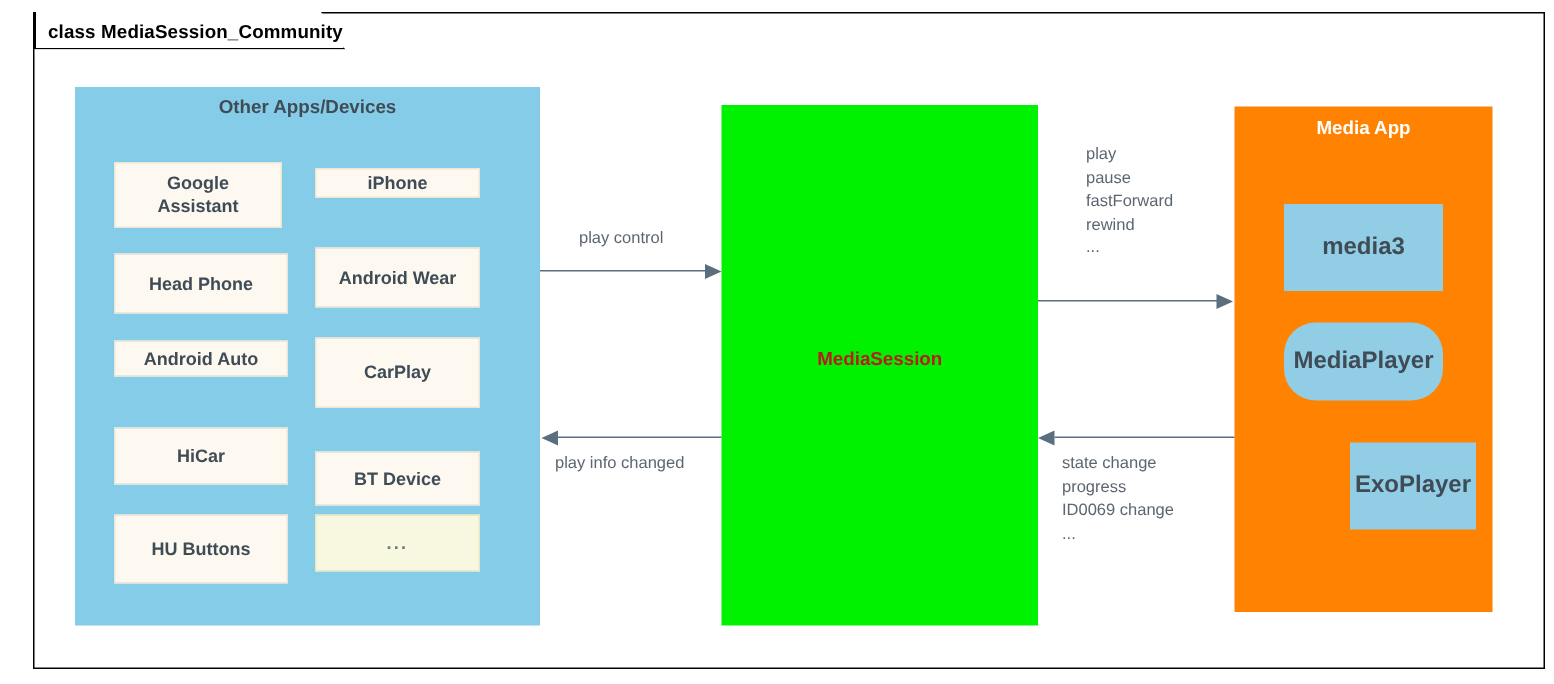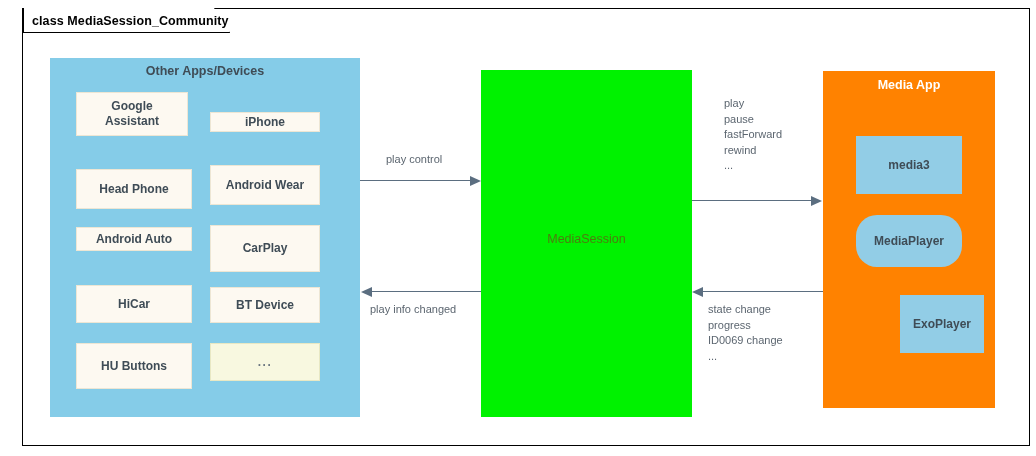--- a/index.html
+++ b/index.html
@@ -99,22 +99,22 @@
   .panel-title.on-orange {
     color: #FFFFFF;
   }
 
   .center-label {
     position: absolute;
     left: 0;
     right: 0;
     text-align: center;
     font-size: 12.5px;
-    font-weight: normal;
-    color: #4d7c0f;
+    font-weight: bold;
+    color: #b91c1c;
   }
 
   
   .card {
     position: absolute;
     box-sizing: border-box;
     background: #FDF9F1;
     border: 1px solid #EDE6D4;
     display: flex;
     align-items: center;
@@ -136,21 +136,21 @@
 
   
   .subbox {
     position: absolute;
     box-sizing: border-box;
     background: #92CDE6;
     display: flex;
     align-items: center;
     justify-content: center;
     text-align: center;
-    font-size: 12px;
+    font-size: 16px;
     font-weight: bold;
     color: #3F4C56;
   }
 
   
   .conn-line {
     position: absolute;
     height: 1.4px;
     background: #5B6E80;
   }
@@ -182,21 +182,21 @@
 <div id="canvas">
 
   <div class="frame-border"></div>
   <div class="frame-tab" style="width:208px;"></div>
   <div class="frame-tab-inner">class MediaSession_Community</div>
 
   <div class="node panel-blue" style="left:50px; top:58px; width:310px; height:359px;">
   </div>
   <div class="panel-title" style="left:50px; top:64px; width:310px;">Other Apps/Devices</div>
 
-  <div class="card" style="left:76px; top:92px; width:112px; height:44px;">
+  <div class="card" style="left:76px; top:108px; width:112px; height:44px;">
     <span style="white-space:pre-line;">Google
 Assistant</span>
   </div>
   <div class="card" style="left:210px; top:112px; width:110px; height:20px;">
     <span style="white-space:pre-line;">iPhone</span>
   </div>
 
   <div class="card" style="left:76px; top:169px; width:116px; height:40px;">
     <span style="white-space:pre-line;">Head Phone</span>
   </div>
@@ -207,21 +207,21 @@
   <div class="card" style="left:76px; top:227px; width:116px; height:24px;">
     <span style="white-space:pre-line;">Android Auto</span>
   </div>
   <div class="card" style="left:210px; top:225px; width:110px; height:47px;">
     <span style="white-space:pre-line;">CarPlay</span>
   </div>
 
   <div class="card" style="left:76px; top:285px; width:116px; height:38px;">
     <span style="white-space:pre-line;">HiCar</span>
   </div>
-  <div class="card" style="left:210px; top:287px; width:110px; height:36px;">
+  <div class="card" style="left:210px; top:301px; width:110px; height:36px;">
     <span style="white-space:pre-line;">BT Device</span>
   </div>
 
   <div class="card" style="left:76px; top:343px; width:116px; height:46px;">
     <span style="white-space:pre-line;">HU Buttons</span>
   </div>
   <div class="card ellipsis" style="left:210px; top:343px; width:110px; height:38px;">
     <span style="white-space:pre-line;">...</span>
   </div>
 

